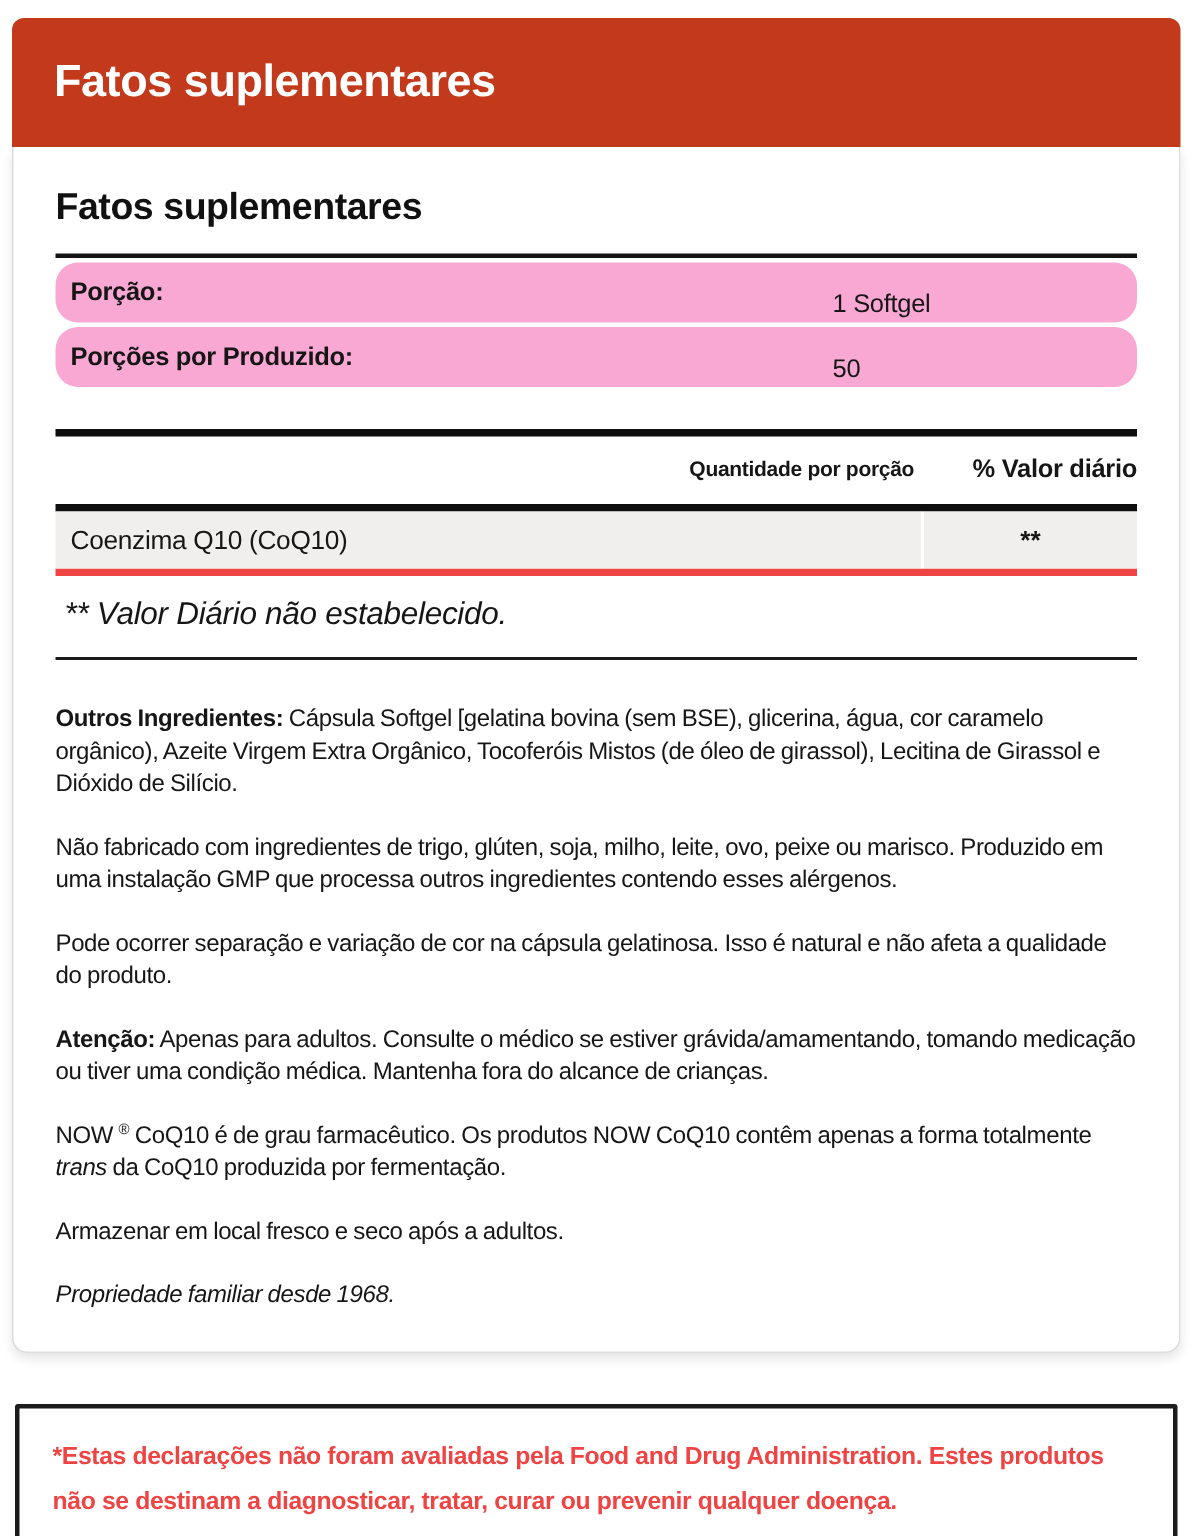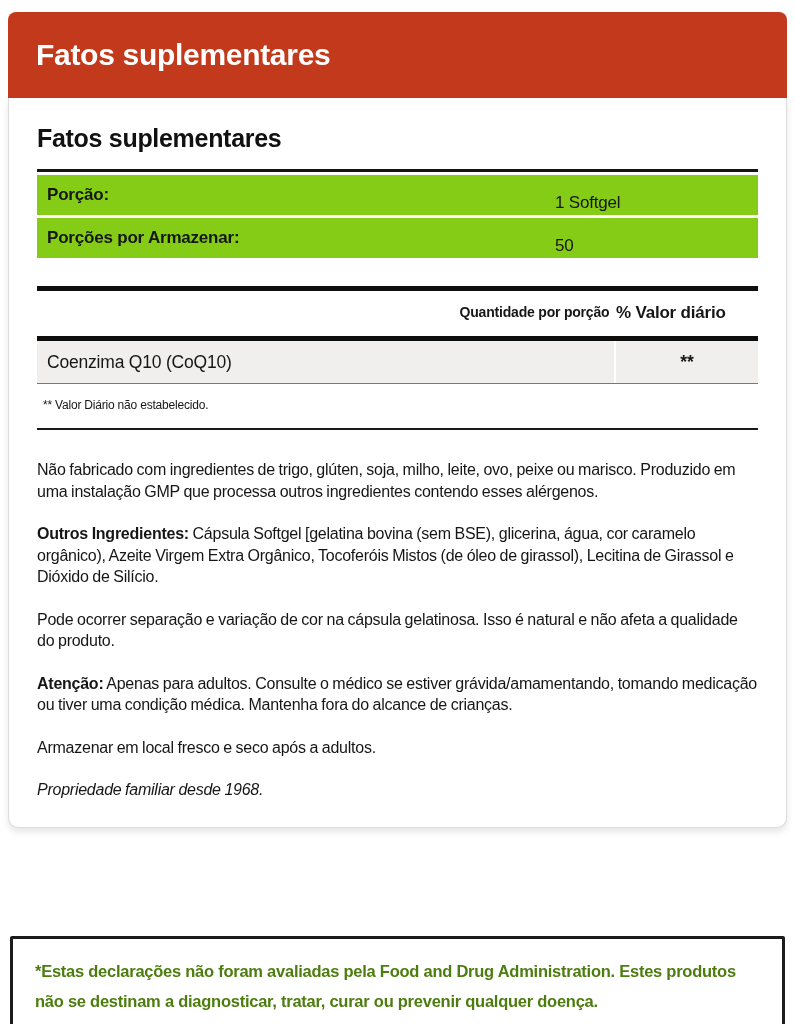--- a/index.html
+++ b/index.html
@@ -46,24 +46,25 @@
     color: #111;
     letter-spacing: -0.3px;
     margin-bottom: 16px;
   }
   .rule-thick { height: 3px; background: #141414; }
 
   
   .serving-row {
     display: flex;
     align-items: center;
-    background: #84cc16;
+    background: #f9a8d4;
     height: 40px;
     margin-top: 3px;
     font-size: 17px;
+    border-radius: 15px;
   }
   .serving-row:first-of-type { margin-top: 0; }
   .serving-row .s-label { font-weight: bold; flex: 1; padding-left: 10px; letter-spacing: -0.2px; }
   .serving-row .s-value { width: 203px; letter-spacing: -0.2px; margin-top: 16px; }
 
   
   .ntable { margin-top: 28px; }
   .ntable .bar-top { height: 5px; background: #0e0e0e; }
   .ntable .bar-mid { height: 5px; background: #0e0e0e; }
   .ntable .bar-bottom { height: 2px; background: #1a1a1a; }
@@ -77,30 +78,30 @@
     width: 159px;
     text-align: center;
     font-weight: bold;
     font-size: 14px;
     line-height: 1.5;
     letter-spacing: -0.2px;
   }
   .nheader .h-gap { width: 2px; }
   .nheader .h-dv {
     width: 142px;
-    text-align: left;
+    text-align: right;
     font-weight: bold;
     font-size: 17px;
     letter-spacing: -0.2px;
   }
   .nrow {
     display: flex;
     align-items: stretch;
     min-height: 43px;
-    border-bottom: 1px solid #ef4444;
+    border-bottom: 5px solid #ef4444;
   }
   .nrow .c-name {
     flex: 1;
     background: #f0efee;
     display: flex;
     align-items: center;
     padding-left: 10px;
     font-size: 17.5px;
     letter-spacing: -0.2px;
   }
@@ -116,23 +117,24 @@
   .nrow .c-dv {
     width: 142px;
     background: #f0efee;
     display: flex;
     align-items: center;
     justify-content: center;
     font-size: 17.5px;
     font-weight: bold;
   }
   .footnote {
-    font-size: 12px;
+    font-size: 21px;
     padding: 14px 6px 16px 6px;
     letter-spacing: -0.2px;
+    font-style: italic;
   }
 
   
   .paras { margin-top: 29px; }
   .paras p {
     font-size: 16px;
     line-height: 21.5px;
     letter-spacing: -0.25px;
     word-spacing: -0.5px;
     margin: 0 0 21px 0;
@@ -153,42 +155,42 @@
     border: 3px solid #1c1c1c;
     border-radius: 2px;
     background: #ffffff;
     padding: 17px 22px 19px 22px;
   }
   .disclaimer p {
     font-weight: bold;
     font-size: 16.5px;
     line-height: 30px;
     letter-spacing: -0.25px;
-    color: #4d7c0f;
+    color: #ef4444;
   }
 </style>
 </head>
 <body>
 
 <div class="banner">
   <h1>Fatos suplementares</h1>
 </div>
 
 <div class="card">
 
   <h2>Fatos suplementares</h2>
 
   <div class="rule-thick"></div>
 
   <div class="serving-row">
     <span class="s-label">Porção:</span>
     <span class="s-value">1 Softgel</span>
   </div>
   <div class="serving-row">
-    <span class="s-label">Porções por Armazenar:</span>
+    <span class="s-label">Porções por Produzido:</span>
     <span class="s-value">50</span>
   </div>
 
   <div class="ntable">
     <div class="bar-top"></div>
     <div class="nheader">
       <div class="h-name"></div>
       <div class="h-amt">Quantidade por porção</div>
       <div class="h-gap"></div>
       <div class="h-dv">% Valor diário</div>
@@ -197,28 +199,29 @@
     <div class="nrow">
       <div class="c-name">Coenzima Q10 (CoQ10)</div>
       <div class="c-gap"></div>
       <div class="c-dv">**</div>
     </div>
     <div class="footnote">** Valor Diário não estabelecido.</div>
     <div class="bar-bottom"></div>
   </div>
 
   <div class="paras">
+    <p><span class="lead-bold">Outros Ingredientes:</span><span> Cápsula Softgel [gelatina bovina (sem BSE), glicerina, água, cor caramelo orgânico), Azeite Virgem Extra Orgânico, Tocoferóis Mistos (de óleo de girassol), Lecitina de Girassol e Dióxido de Silício.</span></p>
+
     <p>Não fabricado com ingredientes de trigo, glúten, soja, milho, leite, ovo, peixe ou marisco. Produzido em uma instalação GMP que processa outros ingredientes contendo esses alérgenos.</p>
 
-    <p><span class="lead-bold">Outros Ingredientes:</span><span> Cápsula Softgel [gelatina bovina (sem BSE), glicerina, água, cor caramelo orgânico), Azeite Virgem Extra Orgânico, Tocoferóis Mistos (de óleo de girassol), Lecitina de Girassol e Dióxido de Silício.</span></p>
-
     <p>Pode ocorrer separação e variação de cor na cápsula gelatinosa. Isso é natural e não afeta a qualidade do produto.</p>
 
     <p><span class="lead-bold">Atenção:</span><span> Apenas para adultos. Consulte o médico se estiver grávida/amamentando, tomando medicação ou tiver uma condição médica. Mantenha fora do alcance de crianças.</span></p>
 
+    <p><span>NOW</span> <sup class="reg">®</sup><span> CoQ10 é de grau farmacêutico. Os produtos NOW CoQ10 contêm apenas a forma totalmente </span><span class="em">trans</span><span> da CoQ10 produzida por fermentação.</span></p>
 
     <p>Armazenar em local fresco e seco após a adultos.</p>
 
     <p class="p-italic">Propriedade familiar desde 1968.</p>
   </div>
 
 </div>
 
 <div class="disclaimer">
   <p>*Estas declarações não foram avaliadas pela Food and Drug Administration. Estes produtos não se destinam a diagnosticar, tratar, curar ou prevenir qualquer doença.</p>

